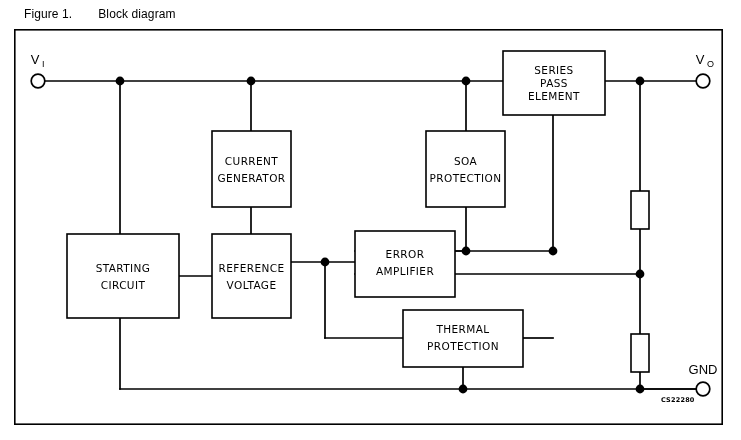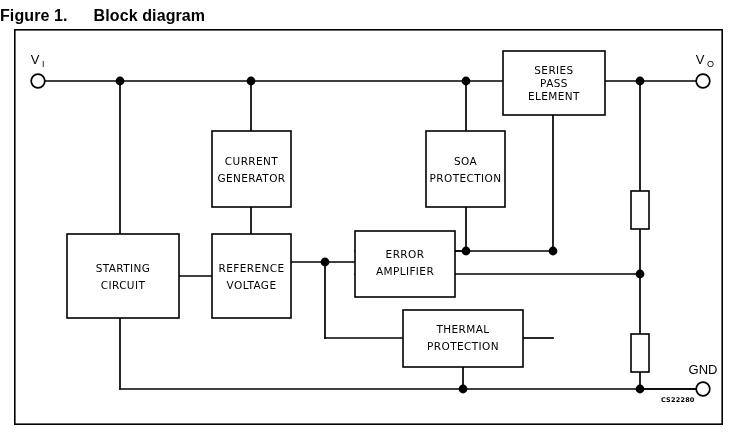--- a/index.html
+++ b/index.html
@@ -9,24 +9,24 @@
   }
   body {
     width: 741px;
     height: 440px;
     font-family: "Liberation Sans", sans-serif;
     position: relative;
     overflow: hidden;
   }
   #figure-caption {
     position: absolute;
-    left: 0;
+    left: 24px;
     top: 7px;
-    font-size: 16px;
-    font-weight: bold;
+    font-size: 12px;
+    font-weight: normal;
     color: #000;
     letter-spacing: 0.1px;
     white-space: pre;
   }
   #figure-caption .cap-num { margin-right: 26px; }
   #diagram-frame {
     position: absolute;
     left: 14px;
     top: 29px;
     width: 709px;

